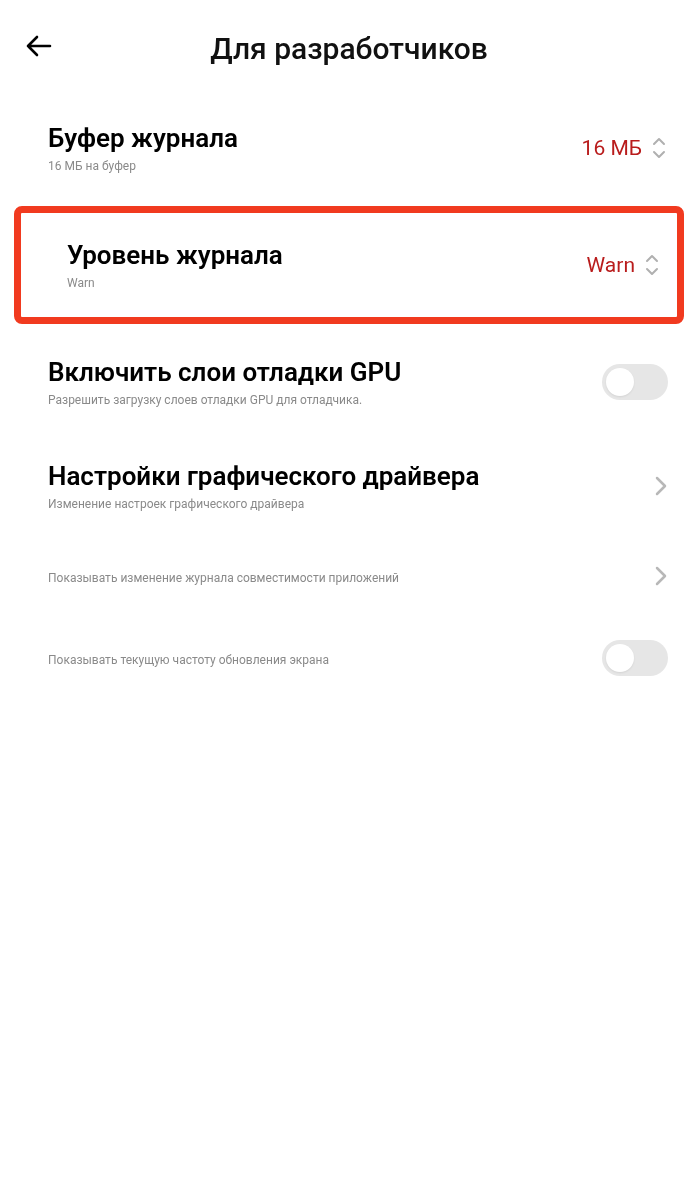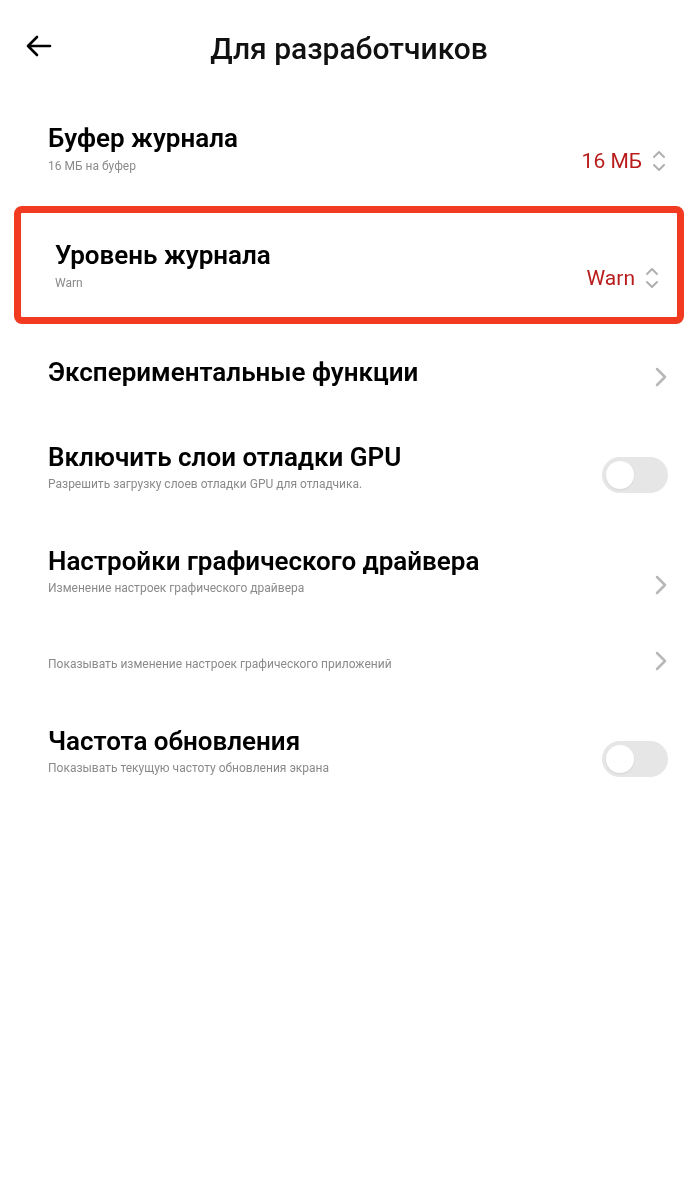--- a/index.html
+++ b/index.html
@@ -30,21 +30,21 @@
     font-size: 30px;
     font-weight: 500;
     color: #111;
     margin-right: 48px;
   }
   .settings-list {
     padding: 0;
   }
   .row {
     display: flex;
-    align-items: flex-end;
+    align-items: center;
     padding: 26px 30px 26px 48px;
     cursor: pointer;
     gap: 48px;
   }
   .row-main {
     flex: 1;
     min-width: 0;
   }
   .row-title {
     font-size: 26px;
@@ -89,20 +89,21 @@
     left: 4px;
     box-shadow: 0 1px 2px rgba(0,0,0,0.08);
   }
   .highlight-box {
     border: 7px solid #f13a1f;
     border-radius: 8px;
     margin: 6px 14px 6px 14px;
   }
   .highlight-box .row {
     padding: 26px 16px 26px 34px;
+    margin-left: 12px;
   }
 </style>
 </head>
 <body>
 
 <div class="header">
   <div class="back-btn">
     <span>
       <svg width="40" height="40" viewBox="0 0 40 40">
         <path d="M30 20 H8 M8 20 L17 11 M8 20 L17 29" stroke="#000" stroke-width="2.6" fill="none" stroke-linecap="round" stroke-linejoin="round"></path>
@@ -141,75 +142,62 @@
         <span class="spinner-icon">
           <svg width="18" height="26" viewBox="0 0 18 26">
             <path d="M4 9 L9 4 L14 9" stroke="#b0b0b0" stroke-width="2" fill="none" stroke-linecap="round" stroke-linejoin="round"></path>
             <path d="M4 17 L9 22 L14 17" stroke="#b0b0b0" stroke-width="2" fill="none" stroke-linecap="round" stroke-linejoin="round"></path>
           </svg>
         </span>
       </div>
     </div>
   </div>
 
-  <div class="row">
-    <div class="row-main">
-      <div class="row-title">Экспериментальные функции</div>
+
+  <div class="row">
+    <div class="row-main">
+      <div class="row-title">Включить слои отладки GPU</div>
+      <div class="row-sub row-sub-wrap">Разрешить загрузку слоев отладки GPU для отладчика.</div>
+    </div>
+    <div class="control">
+      <div class="toggle">
+        <div class="toggle-knob"></div>
+      </div>
+    </div>
+  </div>
+
+  <div class="row">
+    <div class="row-main">
+      <div class="row-title">Настройки графического драйвера</div>
+      <div class="row-sub">Изменение настроек графического драйвера</div>
     </div>
     <div class="control">
       <span class="chevron-icon">
         <svg width="14" height="24" viewBox="0 0 14 24">
           <path d="M3 4 L11 12 L3 20" stroke="#b8b8b8" stroke-width="2.5" fill="none" stroke-linecap="round" stroke-linejoin="round"></path>
         </svg>
       </span>
     </div>
   </div>
 
   <div class="row">
     <div class="row-main">
-      <div class="row-title">Включить слои отладки GPU</div>
-      <div class="row-sub row-sub-wrap">Разрешить загрузку слоев отладки GPU для отладчика.</div>
-    </div>
-    <div class="control">
-      <div class="toggle">
-        <div class="toggle-knob"></div>
-      </div>
-    </div>
-  </div>
-
-  <div class="row">
-    <div class="row-main">
-      <div class="row-title">Настройки графического драйвера</div>
-      <div class="row-sub">Изменение настроек графического драйвера</div>
+      <div class="row-sub row-sub-wrap">Показывать изменение журнала совместимости приложений</div>
     </div>
     <div class="control">
       <span class="chevron-icon">
         <svg width="14" height="24" viewBox="0 0 14 24">
           <path d="M3 4 L11 12 L3 20" stroke="#b8b8b8" stroke-width="2.5" fill="none" stroke-linecap="round" stroke-linejoin="round"></path>
         </svg>
       </span>
     </div>
   </div>
 
   <div class="row">
     <div class="row-main">
-      <div class="row-sub row-sub-wrap">Показывать изменение настроек графического приложений</div>
-    </div>
-    <div class="control">
-      <span class="chevron-icon">
-        <svg width="14" height="24" viewBox="0 0 14 24">
-          <path d="M3 4 L11 12 L3 20" stroke="#b8b8b8" stroke-width="2.5" fill="none" stroke-linecap="round" stroke-linejoin="round"></path>
-        </svg>
-      </span>
-    </div>
-  </div>
-
-  <div class="row">
-    <div class="row-main">
-      <div class="row-title">Частота обновления</div>
       <div class="row-sub row-sub-wrap">Показывать текущую частоту обновления экрана</div>
     </div>
     <div class="control">
       <div class="toggle">
         <div class="toggle-knob"></div>
       </div>
     </div>
   </div>
 
 </div>

